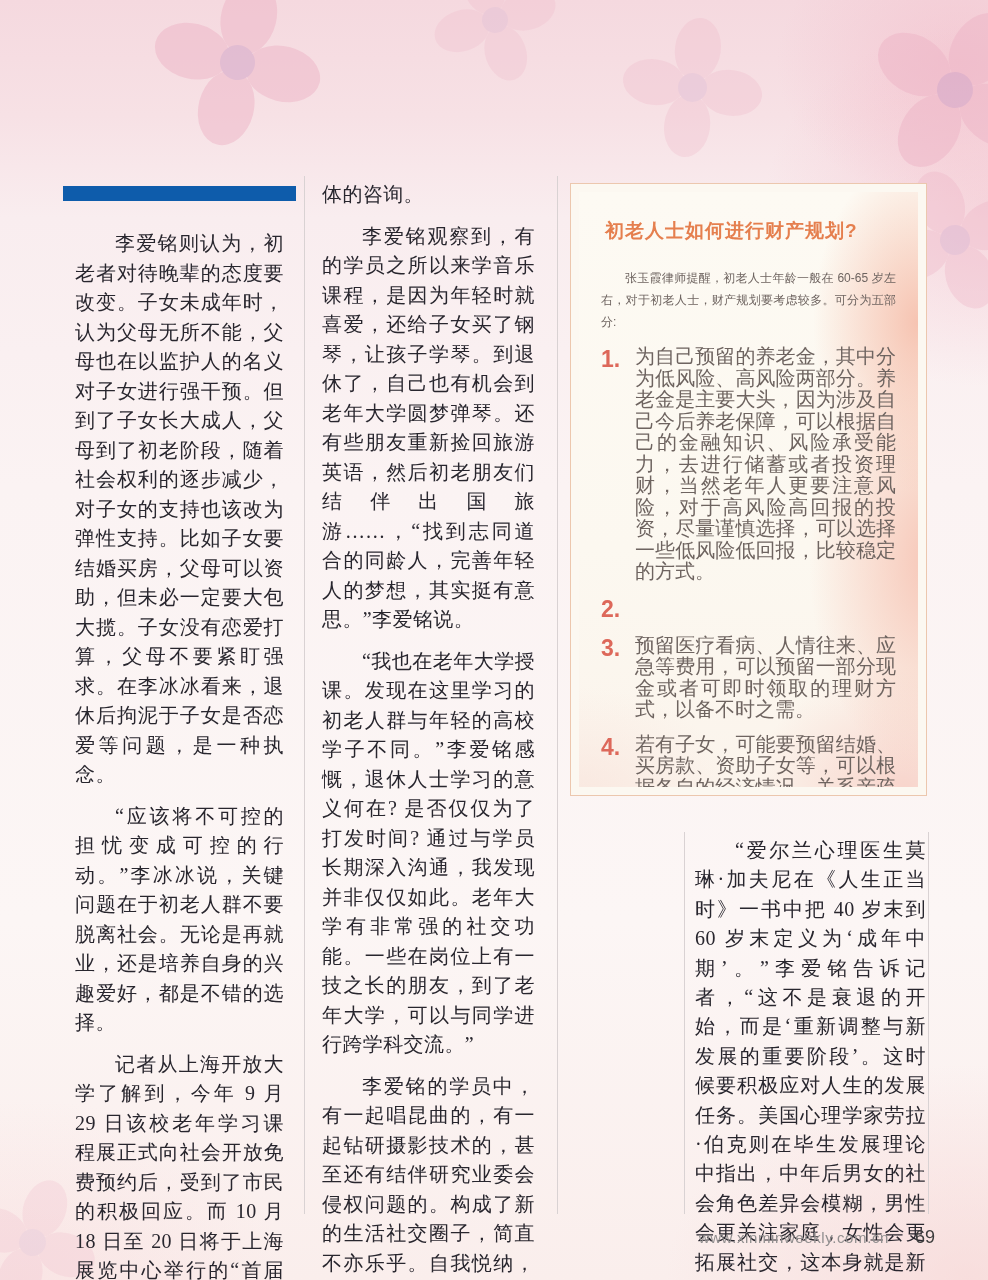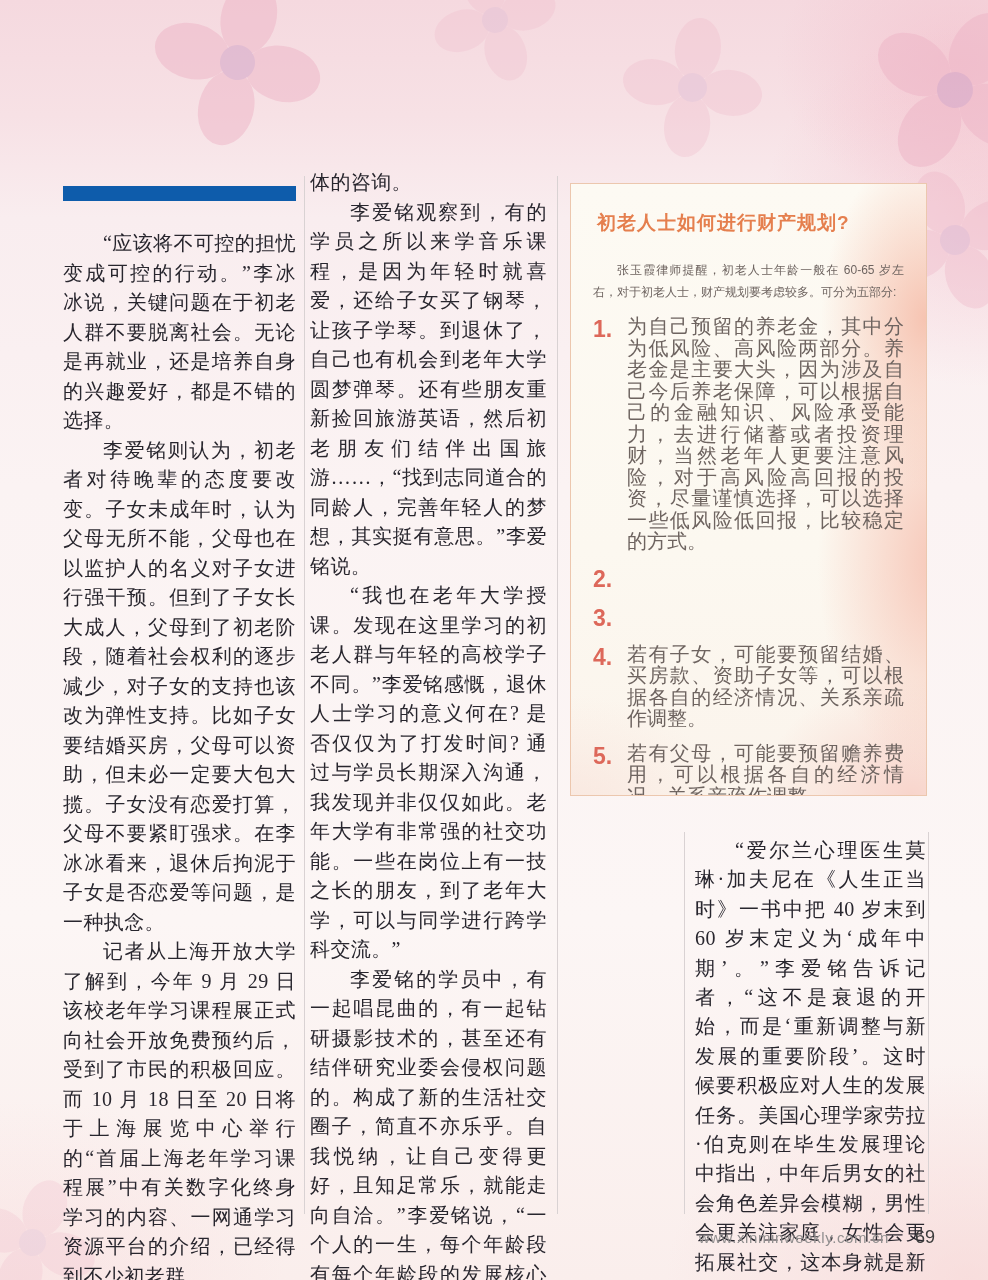--- a/index.html
+++ b/index.html
@@ -9,36 +9,36 @@
     background:
       radial-gradient(320px 260px at 100% 16%, rgba(243,188,201,.50), rgba(243,188,201,0) 70%),
       radial-gradient(260px 200px at 97% 5%, rgba(241,178,194,.45), rgba(241,178,194,0) 70%),
       radial-gradient(420px 300px at 98% 100%, rgba(246,208,208,.55), rgba(246,208,208,0) 72%),
       radial-gradient(380px 260px at 2% 100%, rgba(248,214,216,.40), rgba(248,214,216,0) 70%),
       linear-gradient(180deg,#f5d9df 0%,#f7e1e5 9%,#f9edef 17%,#fbf3f3 38%,#fcf6f5 72%,#faeeec 100%);
   }
   .flower{position:absolute;pointer-events:none;}
   
   .col{position:absolute;text-align:justify;}
-  .col p{margin:0;font-size:20px;line-height:29.5px;letter-spacing:.4px;text-indent:2em;}
+  .col p{margin:12px;font-size:20px;line-height:29.5px;letter-spacing:.4px;text-indent:2em;}
   .no-indent{text-indent:0 !important;}
   .col-left{left:63px;top:186px;width:233px;}
   .rubric-bar{height:15px;width:100%;}
   .col-left h2{font-size:25px;font-weight:600;letter-spacing:2px;margin:14px 0 0 0;}
   .col-left .body{margin-top:28px;}
   .col-mid{left:310px;top:168px;width:237px;}
   .divider{position:absolute;width:1px;background:#d9d2d3;}
   .div-1{left:304px;top:176px;height:1038px;}
   .div-2{left:557px;top:176px;height:1038px;}
   .div-3{left:684px;top:832px;height:382px;}
   .div-4{left:928px;top:832px;height:382px;}
   
   .box{
     position:absolute;left:570px;top:183px;width:357px;height:613px;
-    box-sizing:border-box;border:1px solid #ecc7ae;background:#fcf8f1;
+    box-sizing:border-box;border:1px solid #ecc7ae;background:#fcf8f1;padding:8px;
   }
   .box-inner{
     box-sizing:border-box;width:100%;height:100%;overflow:hidden;
     padding:12px 22px 0 22px;
     font-family:"Liberation Sans","DejaVu Sans",sans-serif;color:#6e6460;
     background:
       radial-gradient(150px 240px at 100% 22%, rgba(245,186,166,.85), rgba(245,186,166,0) 70%),
       radial-gradient(170px 300px at 104% 62%, rgba(246,193,177,.9), rgba(246,193,177,0) 72%),
       radial-gradient(200px 160px at 96% 100%, rgba(247,205,196,.8), rgba(247,205,196,0) 75%),
       radial-gradient(220px 160px at 0% 102%, rgba(248,222,214,.55), rgba(248,222,214,0) 70%),
@@ -121,22 +121,22 @@
   </svg>
 
   <div class="divider div-1"></div>
   <div class="divider div-2"></div>
   <div class="divider div-3"></div>
   <div class="divider div-4"></div>
 
   <div class="col col-left">
     <div class="rubric-bar" style="background:#0e5cab;"></div>
     <div class="body">
+      <p>李爱铭则认为，初老者对待晚辈的态度要改变。子女未成年时，认为父母无所不能，父母也在以监护人的名义对子女进行强干预。但到了子女长大成人，父母到了初老阶段，随着社会权利的逐步减少，对子女的支持也该改为弹性支持。比如子女要结婚买房，父母可以资助，但未必一定要大包大揽。子女没有恋爱打算，父母不要紧盯强求。在李冰冰看来，退休后拘泥于子女是否恋爱等问题，是一种执念。</p>
       <p>“应该将不可控的担忧变成可控的行动。”李冰冰说，关键问题在于初老人群不要脱离社会。无论是再就业，还是培养自身的兴趣爱好，都是不错的选择。</p>
-      <p>李爱铭则认为，初老者对待晚辈的态度要改变。子女未成年时，认为父母无所不能，父母也在以监护人的名义对子女进行强干预。但到了子女长大成人，父母到了初老阶段，随着社会权利的逐步减少，对子女的支持也该改为弹性支持。比如子女要结婚买房，父母可以资助，但未必一定要大包大揽。子女没有恋爱打算，父母不要紧盯强求。在李冰冰看来，退休后拘泥于子女是否恋爱等问题，是一种执念。</p>
       <p>记者从上海开放大学了解到，今年 9 月 29 日该校老年学习课程展正式向社会开放免费预约后，受到了市民的积极回应。而 10 月 18 日至 20 日将于上海展览中心举行的“首届上海老年学习课程展”中有关数字化终身学习的内容、一网通学习资源平台的介绍，已经得到不少初老群</p>
     </div>
   </div>
 
   <div class="col col-mid">
     <p class="no-indent">体的咨询。</p>
     <p>李爱铭观察到，有的学员之所以来学音乐课程，是因为年轻时就喜爱，还给子女买了钢琴，让孩子学琴。到退休了，自己也有机会到老年大学圆梦弹琴。还有些朋友重新捡回旅游英语，然后初老朋友们结伴出国旅游……，“找到志同道合的同龄人，完善年轻人的梦想，其实挺有意思。”李爱铭说。</p>
     <p>“我也在老年大学授课。发现在这里学习的初老人群与年轻的高校学子不同。”李爱铭感慨，退休人士学习的意义何在? 是否仅仅为了打发时间? 通过与学员长期深入沟通，我发现并非仅仅如此。老年大学有非常强的社交功能。一些在岗位上有一技之长的朋友，到了老年大学，可以与同学进行跨学科交流。”</p>
     <p>李爱铭的学员中，有一起唱昆曲的，有一起钻研摄影技术的，甚至还有结伴研究业委会侵权问题的。构成了新的生活社交圈子，简直不亦乐乎。自我悦纳，让自己变得更好，且知足常乐，就能走向自洽。”李爱铭说，“一个人的一生，每个年龄段有每个年龄段的发展核心议题。我们要随着阶段性的变化，而将一些事随时归零，让一些事、一些梦想随时开始。说到底，初老不是人生的‘下坡路’，而是带着经验重新出发的阶段。”</p>
   </div>
@@ -148,20 +148,21 @@
 
       <div class="box-item">
         <span class="box-num">1.</span>
         <div class="box-item-text">为自己预留的养老金，其中分为低风险、高风险两部分。养老金是主要大头，因为涉及自己今后养老保障，可以根据自己的金融知识、风险承受能力，去进行储蓄或者投资理财，当然老年人更要注意风险，对于高风险高回报的投资，尽量谨慎选择，可以选择一些低风险低回报，比较稳定的方式。</div>
       </div>
       <div class="box-item">
         <span class="box-num">2.</span>
       </div>
       <div class="box-item">
         <span class="box-num">3.</span>
+        <div class="box-item-text">预留医疗看病、人情往来、应急等费用，可以预留一部分现金或者可即时领取的理财方式，以备不时之需。</div>
       </div>
       <div class="box-item">
         <span class="box-num">4.</span>
         <div class="box-item-text">若有子女，可能要预留结婚、买房款、资助子女等，可以根据各自的经济情况、关系亲疏作调整。</div>
       </div>
       <div class="box-item">
         <span class="box-num">5.</span>
         <div class="box-item-text">若有父母，可能要预留赡养费用，可以根据各自的经济情况、关系亲疏作调整。</div>
       </div>
 

